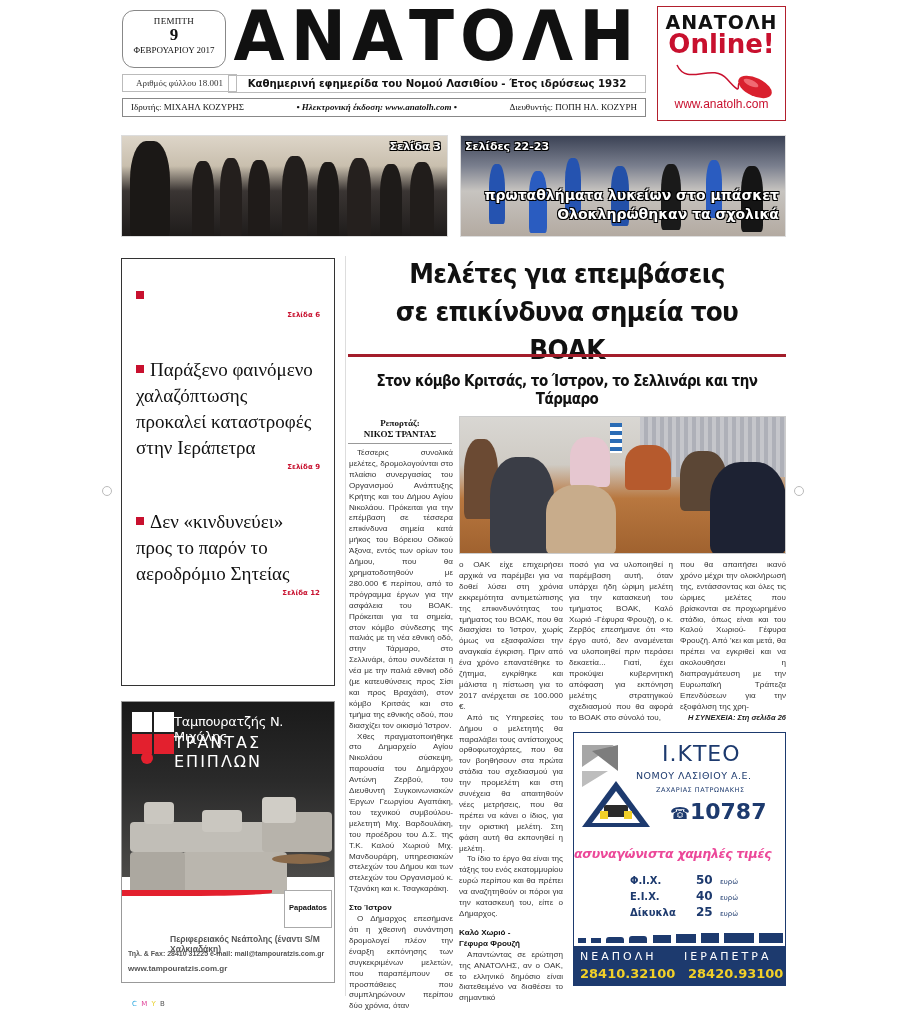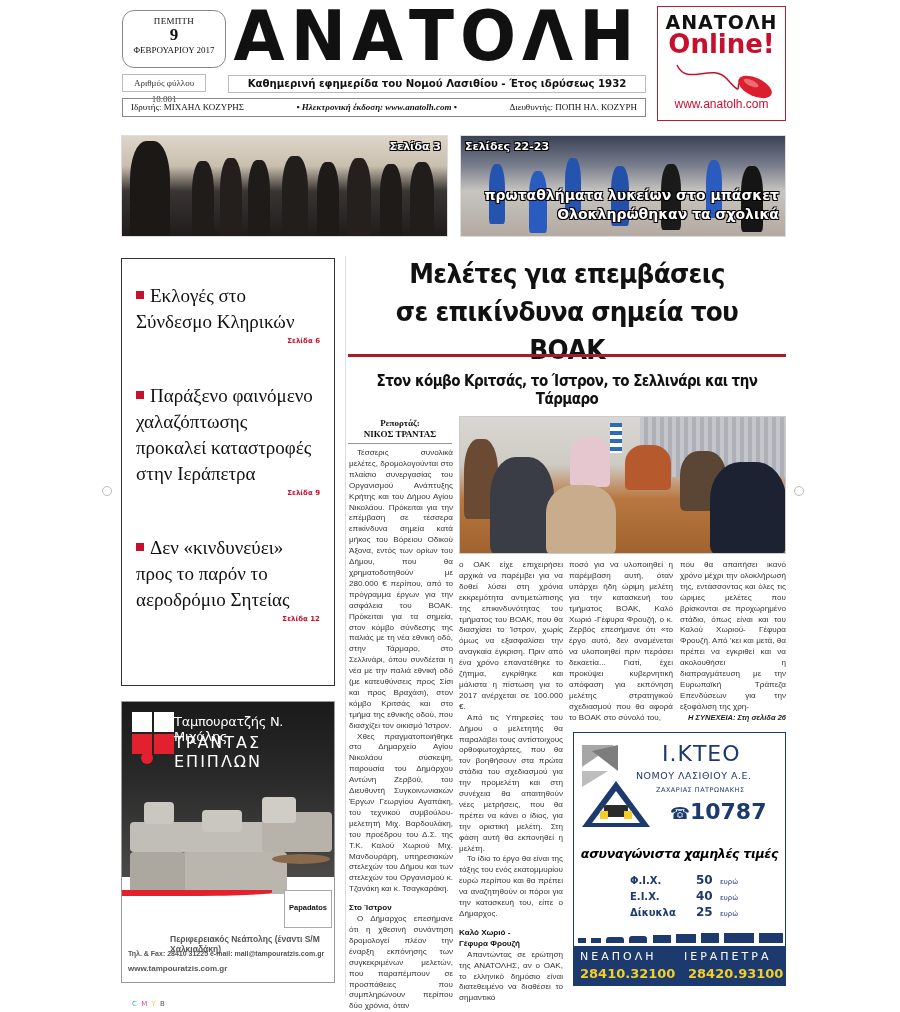--- a/index.html
+++ b/index.html
@@ -7,21 +7,21 @@
   body { position: relative; font-family: "Liberation Serif", serif; color: #111; }
 
   .abs { position: absolute; }
 
   
   .date-box { left: 122px; top: 10px; width: 104px; height: 58px; border: 1px solid #888; border-radius: 12px;
     text-align: center; font-family: "Liberation Serif", serif; }
   .date-box .dow { font-size: 9px; margin-top: 5px; letter-spacing: .3px; }
   .date-box .day { font-size: 17px; font-weight: bold; line-height: 17px; }
   .date-box .month { font-size: 9px; margin-top: 2px; }
-  .issue-no { left: 122px; top: 74px; width: 84px; height: 18px; border: 1px solid #bbb; font-size: 9px;
+  .issue-no { left: 122px; top: 74px; width: 115px; height: 18px; border: 1px solid #bbb; font-size: 9px;
     text-align: center; line-height: 16px; color: #333; }
   .logo { left: 228px; top: 0; width: 418px; height: 74px; text-align: center;
     font-family: "DejaVu Sans", sans-serif; font-weight: bold; font-size: 66px; letter-spacing: 6px; line-height: 74px;
     transform: scaleY(1.05); }
   .tagline { left: 228px; top: 75px; width: 418px; height: 18px; border: 1px solid #bbb; font-family: "DejaVu Sans", sans-serif;
     font-weight: bold; font-size: 10.2px; line-height: 16px; text-align: center; }
   .info-bar { left: 122px; top: 98px; width: 524px; height: 19px; border: 1px solid #888; font-size: 9px; line-height: 17px;
     display: flex; justify-content: space-between; padding: 0 8px; }
 
   .online-box { left: 657px; top: 6px; width: 129px; height: 115px; border: 1px solid #b21f2d; background: #fff; text-align: center; overflow: hidden; }
@@ -84,22 +84,22 @@
   .ad-furn .papadatos { position: absolute; left: 162px; top: 188px; width: 48px; height: 38px; background: #fff; border: 1px solid #aaa; text-align: center;
     font-family: "Liberation Sans", sans-serif; font-size: 7.5px; font-weight: bold; padding-top: 12px; }
   .ad-furn .af-info { position: absolute; left: 6px; font-family: "Liberation Sans", sans-serif; font-weight: bold; color: #555; }
 
   
   .ad-kteo { left: 573px; top: 732px; width: 213px; height: 254px; border: 1.5px solid #1d3a6e; background: #fff; overflow: hidden; }
   .ad-kteo .k-title { position: absolute; left: 88px; top: 8px; font-family: "DejaVu Sans", sans-serif; font-size: 22px; color: #1d3a6e; letter-spacing: 1px; }
   .ad-kteo .k-sub { position: absolute; left: 62px; top: 37px; font-family: "DejaVu Sans", sans-serif; font-size: 9.5px; color: #1d3a6e; letter-spacing: .5px; }
   .ad-kteo .k-name { position: absolute; left: 82px; top: 53px; font-family: "DejaVu Sans", sans-serif; font-size: 6.5px; color: #1d3a6e; letter-spacing: .5px; }
   .ad-kteo .k-phone { position: absolute; left: 96px; top: 66px; font-family: "DejaVu Sans", sans-serif; font-weight: bold; font-size: 22px; color: #1d3a6e; }
-  .ad-kteo .k-slogan { position: absolute; left: 0; top: 113px; width: 100%; text-align: center; font-family: "DejaVu Sans", sans-serif;
-    font-weight: bold; font-style: italic; font-size: 12.5px; color: #000000; letter-spacing: -0.3px; }
+  .ad-kteo .k-slogan { position: absolute; left: 0; top: 113px; width: 100%; text-align: left; font-family: "DejaVu Sans", sans-serif;
+    font-weight: bold; font-style: italic; font-size: 12.5px; color: #ec4899; letter-spacing: -0.3px; }
   .ad-kteo .prices { position: absolute; left: 56px; top: 140px; width: 150px; font-family: "DejaVu Sans", sans-serif; color: #1d3a6e; }
   .ad-kteo .price-row { display: flex; height: 16px; align-items: baseline; }
   .ad-kteo .price-row .pl { width: 66px; font-weight: bold; font-size: 10px; }
   .ad-kteo .price-row .pv { width: 24px; font-weight: bold; font-size: 12px; }
   .ad-kteo .price-row .pu { font-size: 7px; }
   .ad-kteo .vehicles { position: absolute; left: 4px; top: 200px; width: 205px; height: 10px; display: flex; justify-content: space-between; align-items: flex-end; }
   .ad-kteo .vehicles span { display: block; background: #1d3a6e; }
   .ad-kteo .k-bottom { position: absolute; left: 0; bottom: 0; width: 100%; height: 39px; background: #1d3a6e; }
   .ad-kteo .k-city { position: absolute; top: 4px; color: #fff; font-family: "DejaVu Sans", sans-serif; font-size: 11px; letter-spacing: 3px; text-align: center; }
   .ad-kteo .k-tel { position: absolute; top: 20px; color: #f2d028; font-family: "DejaVu Sans", sans-serif; font-weight: bold; font-size: 13px; }
@@ -160,21 +160,21 @@
   <div class="figure" style="left:280px;top:30px;width:22px;height:66px;background:#151515;"></div>
   <div class="page-tag" style="left:4px;top:4px;">Σελίδες 22-23</div>
   <div class="cap" style="right:6px;top:50px;text-align:right;">
     <div>πρωταθλήματα λυκείων στο μπάσκετ</div>
     <div>Ολοκληρώθηκαν τα σχολικά</div>
   </div>
 </div>
 
 <div class="abs teasers">
   <div class="teaser" style="margin-bottom:38px;">
-    <div class="t-text"><span class="bullet"></span><span>Εκλογές στο Σύνδεσμο Κληρικών</span></div>
+    <div class="t-text"><span class="bullet"></span></div>
     <div class="t-page">Σελίδα 6</div>
   </div>
   <div class="teaser" style="margin-bottom:38px;">
     <div class="t-text"><span class="bullet"></span><span>Παράξενο φαινόμενο χαλαζόπτωσης προκαλεί καταστροφές στην Ιεράπετρα</span></div>
     <div class="t-page">Σελίδα 9</div>
   </div>
   <div class="teaser">
     <div class="t-text"><span class="bullet"></span><span>Δεν «κινδυνεύει» προς το παρόν το αεροδρόμιο Σητείας</span></div>
     <div class="t-page">Σελίδα 12</div>
   </div>

